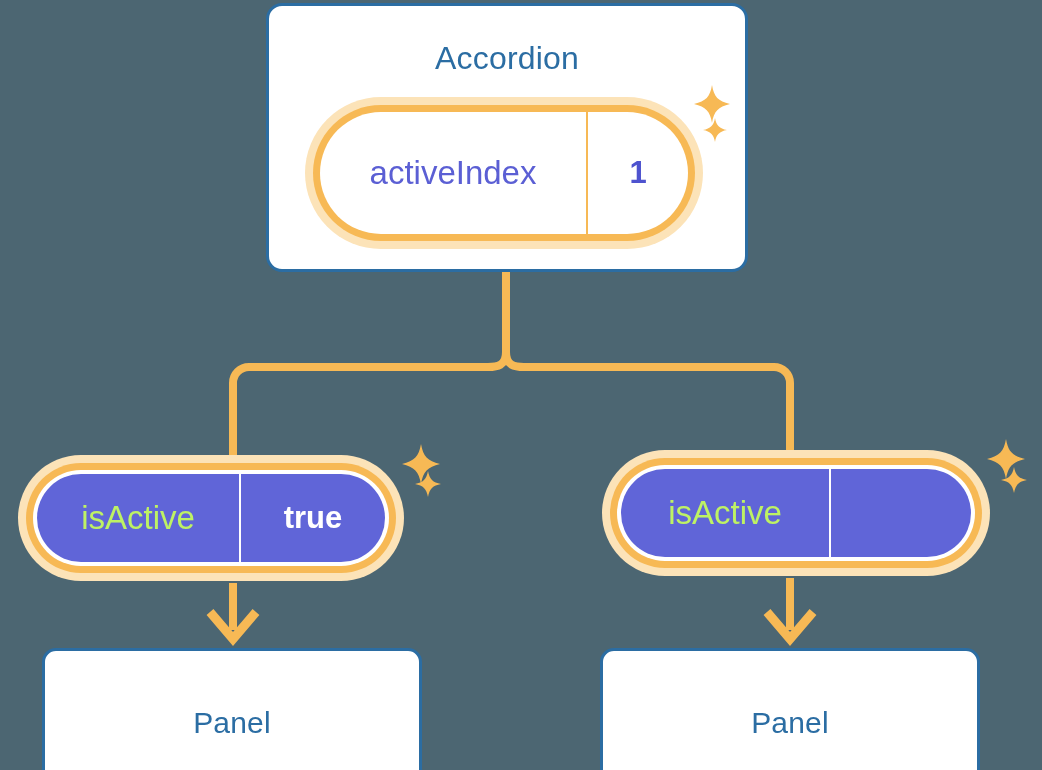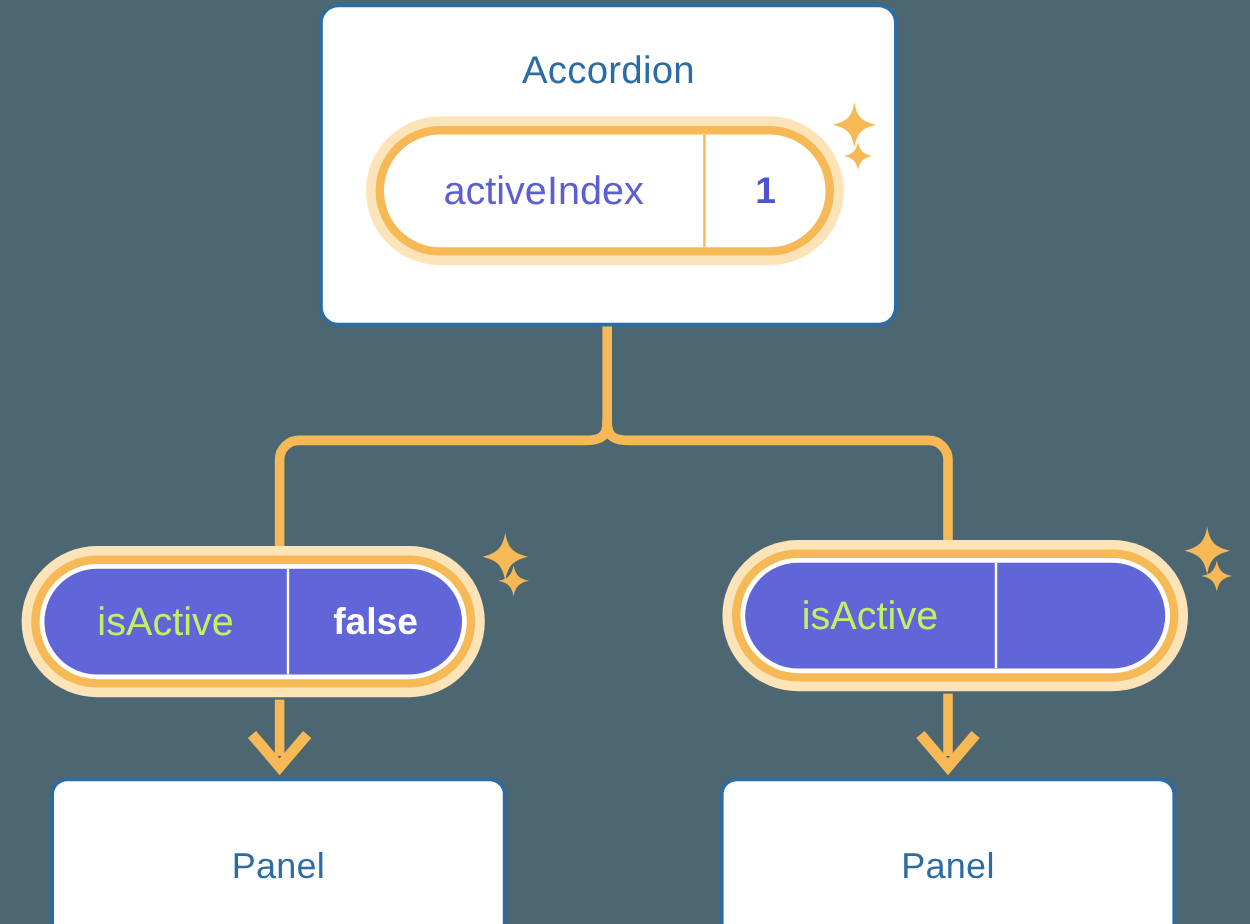--- a/index.html
+++ b/index.html
@@ -114,21 +114,21 @@
     justify-content: center;
     box-sizing: border-box;
     white-space: nowrap;
   }
 
   
   #pill-active-index {
     left: 305px;
     top: 97px;
     width: 398px;
-    height: 124px;
+    height: 152px;
   }
   #pill-active-index .pill-inner {
     background: #ffffff;
   }
   #pill-active-index .pill-key {
     flex: 0 0 268px;
     color: #5b5fd4;
     font-size: 33px;
     font-weight: 400;
     border-right: 2px solid #f7b955;
@@ -239,21 +239,21 @@
     <svg width="26" height="26" viewBox="0 0 26 26" aria-hidden="true">
       <path d="M13 1 C14.4 8.6, 17.4 11.6, 25 13 C17.4 14.4, 14.4 17.4, 13 25 C11.6 17.4, 8.6 14.4, 1 13 C8.6 11.6, 11.6 8.6, 13 1 Z" fill="#f7b955"></path>
     </svg>
   </div>
 
   <div class="pill-wrap pill-purple" id="pill-is-active-false">
     <div class="pill-mid">
       <div class="pill-inner">
         <div class="pill-body">
           <div class="pill-cell pill-key">isActive</div>
-          <div class="pill-cell pill-val">false</div>
+          <div class="pill-cell pill-val">true</div>
         </div>
       </div>
     </div>
   </div>
 
   <div class="sparkle" style="left:400px; top:443px;">
     <svg width="42" height="42" viewBox="0 0 42 42" aria-hidden="true">
       <path d="M21 1 C23.2 13.6, 27.4 17.8, 40 21 C27.4 24.2, 23.2 28.4, 21 41 C18.8 28.4, 14.6 24.2, 2 21 C14.6 17.8, 18.8 13.6, 21 1 Z" fill="#f7b955"></path>
     </svg>
   </div>

